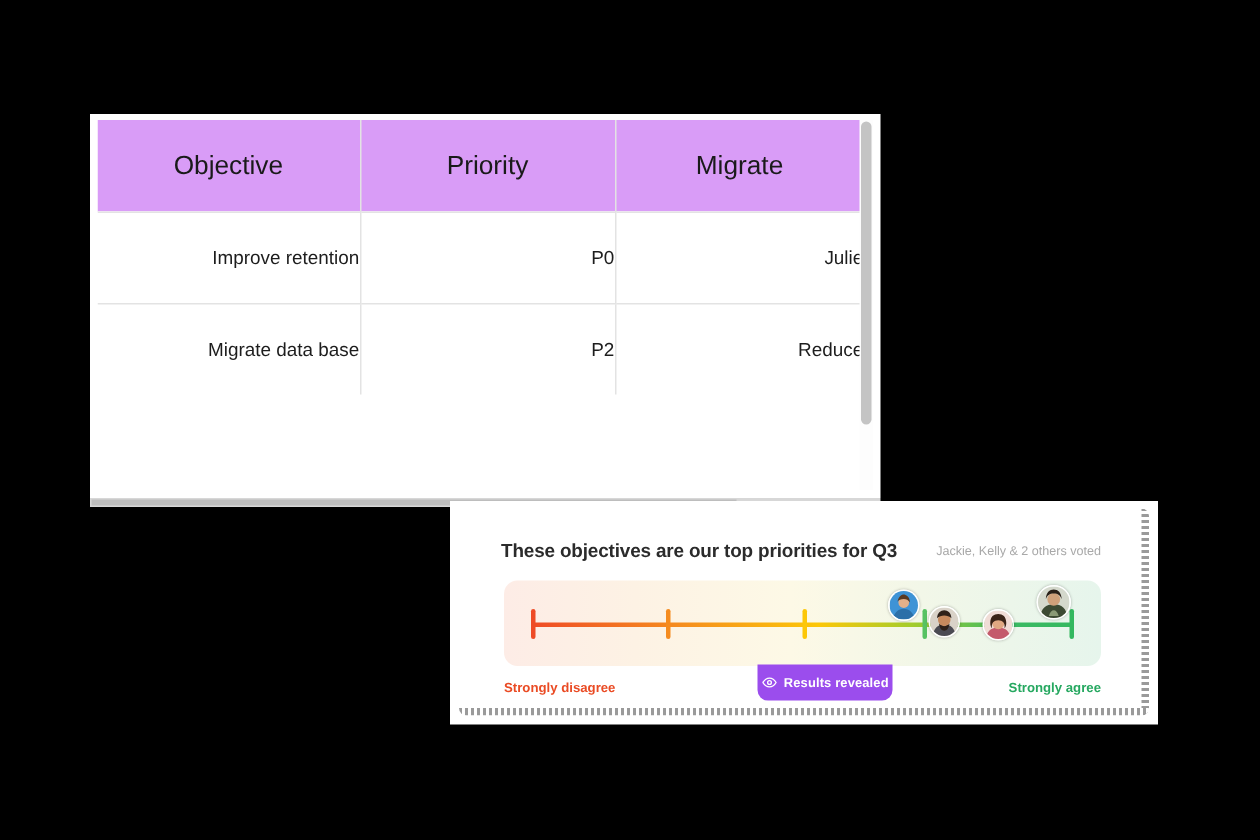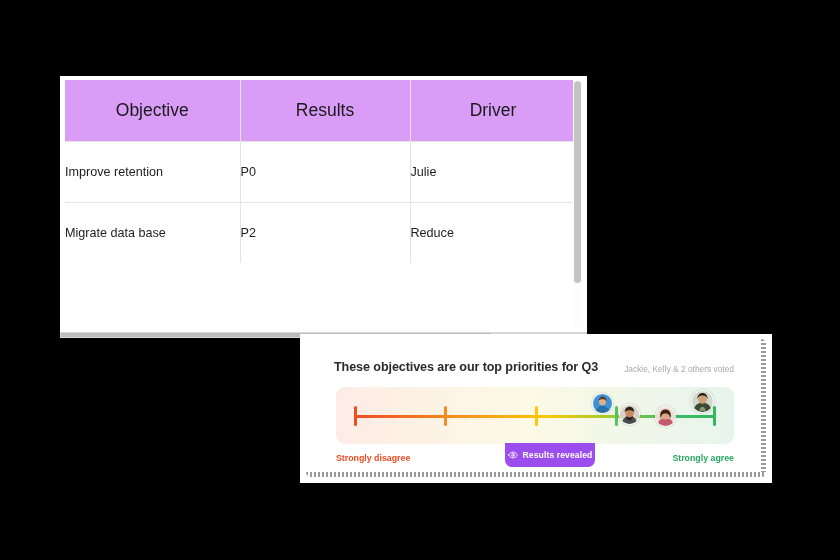--- a/index.html
+++ b/index.html
@@ -46,21 +46,21 @@
     text-align: center;
     vertical-align: middle;
   }
   table.objectives th:first-child { border-left: none; }
   table.objectives td {
     height: 61px;
     border: 1px solid #e3e3e3;
     font-size: 12.6px;
     font-weight: 400;
     color: #1d1d1d;
-    text-align: left;
+    text-align: right;
     vertical-align: middle;
     background: #fff;
   }
   table.objectives td:first-child { border-left: none; }
   table.objectives tr:last-child td { border-bottom: none; margin-top: 16px; }
 
   
   #table-vscroll {
     position: absolute;
     right: 0px; top: 0px;
@@ -101,21 +101,21 @@
     width: 100%; height: 100%;
     background: #ffffff;
     border-radius: 5px;
     overflow: hidden;
   }
   #poll-header {
     position: absolute;
     left: 28px; top: 21px;
     width: 400px;
     display: flex;
-    align-items: flex-end;
+    align-items: center;
     justify-content: space-between;
   }
   #poll-title {
     font-size: 12.6px;
     font-weight: 700;
     color: #2b2b2b;
     letter-spacing: -0.1px;
   }
   #poll-voters {
     font-size: 8.4px;
@@ -225,22 +225,22 @@
     <div id="table-scroll">
       <table class="objectives">
         <colgroup>
             <col class="c1">
             <col class="c2">
             <col class="c3">
           </colgroup>
         <thead>
           <tr>
             <th>Objective</th>
-            <th>Results</th>
-            <th>Driver</th>
+            <th>Priority</th>
+            <th>Migrate</th>
           </tr>
         </thead>
         <tbody>
           <tr>
             <td>Improve retention</td>
             <td>P0</td>
             <td>Julie</td>
           </tr>
           <tr>
             <td>Migrate data base</td>

